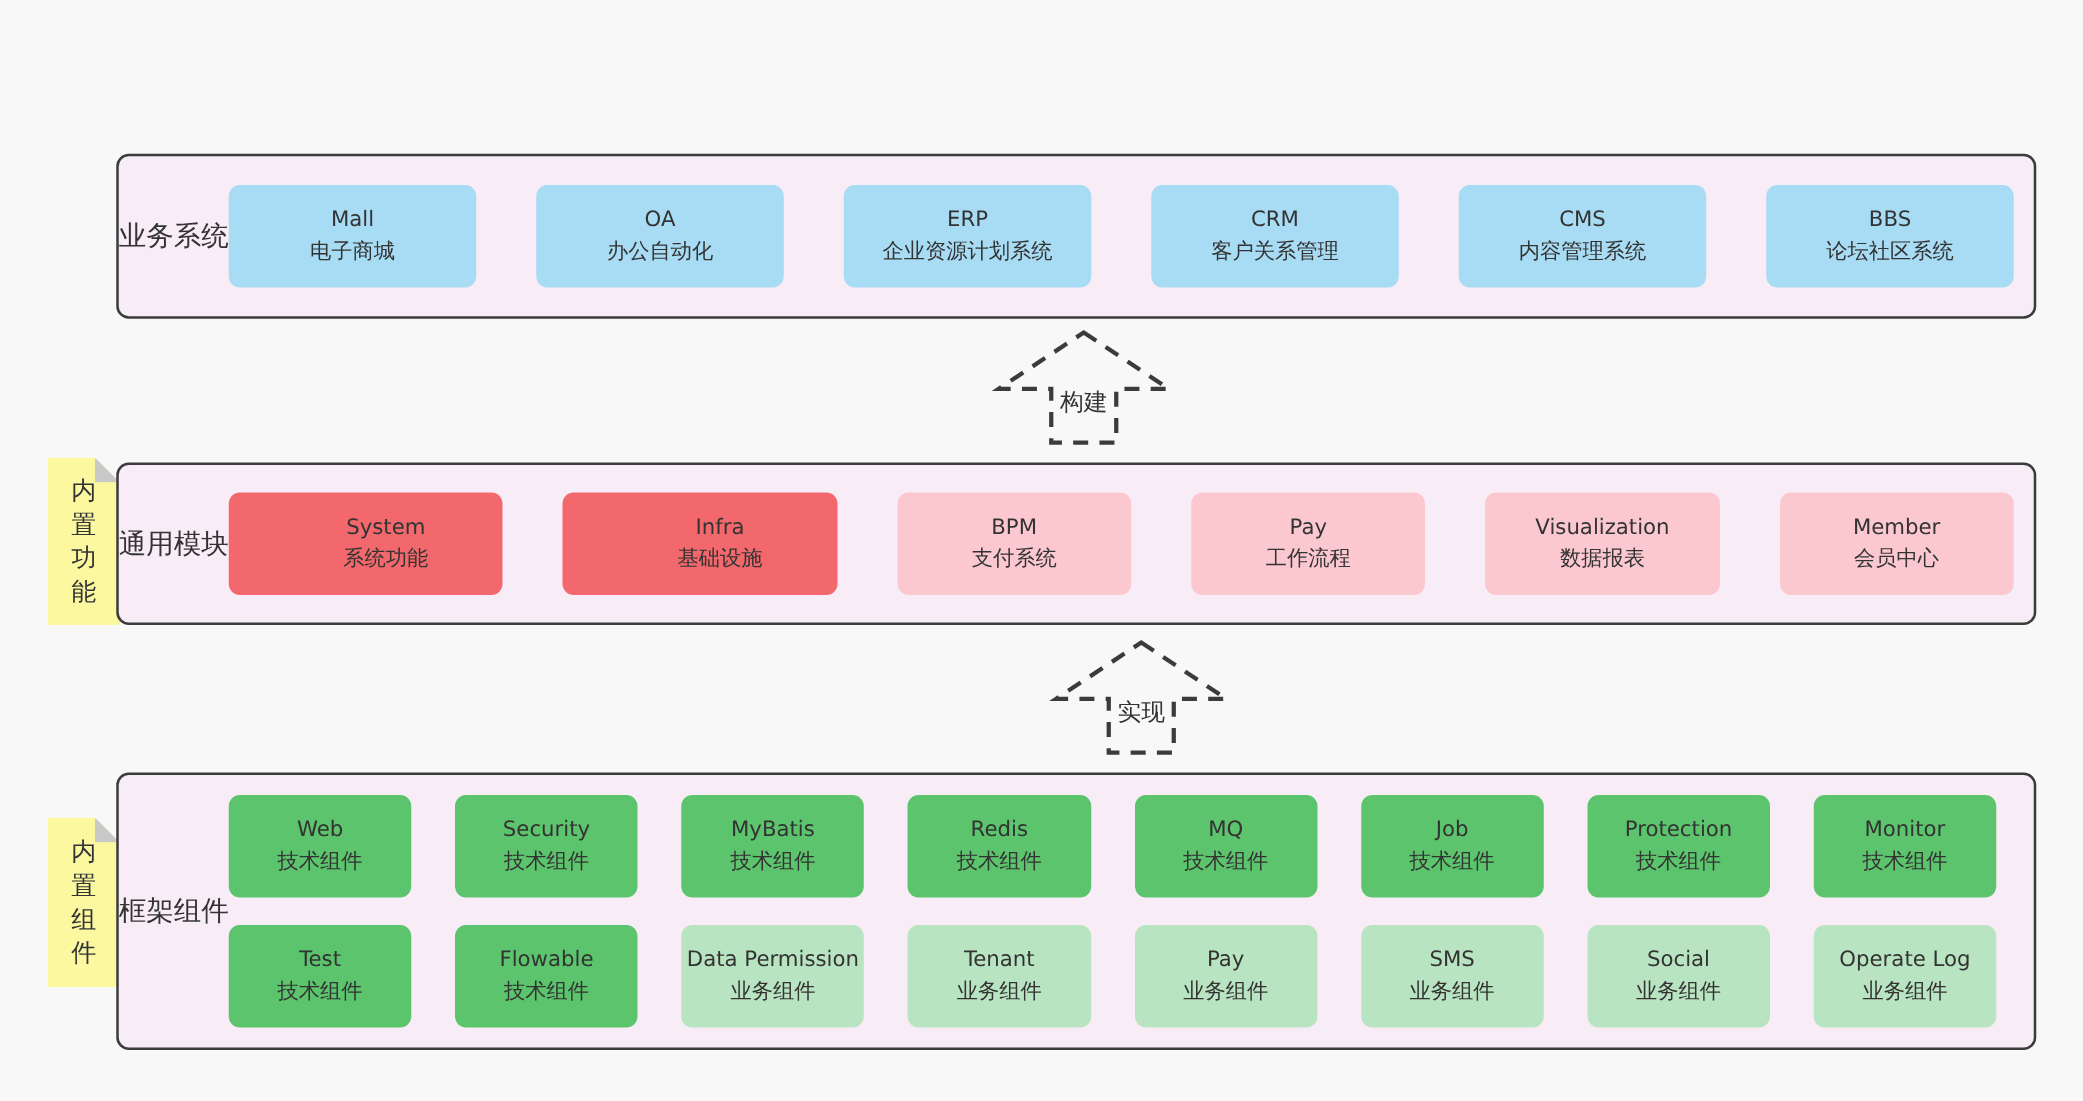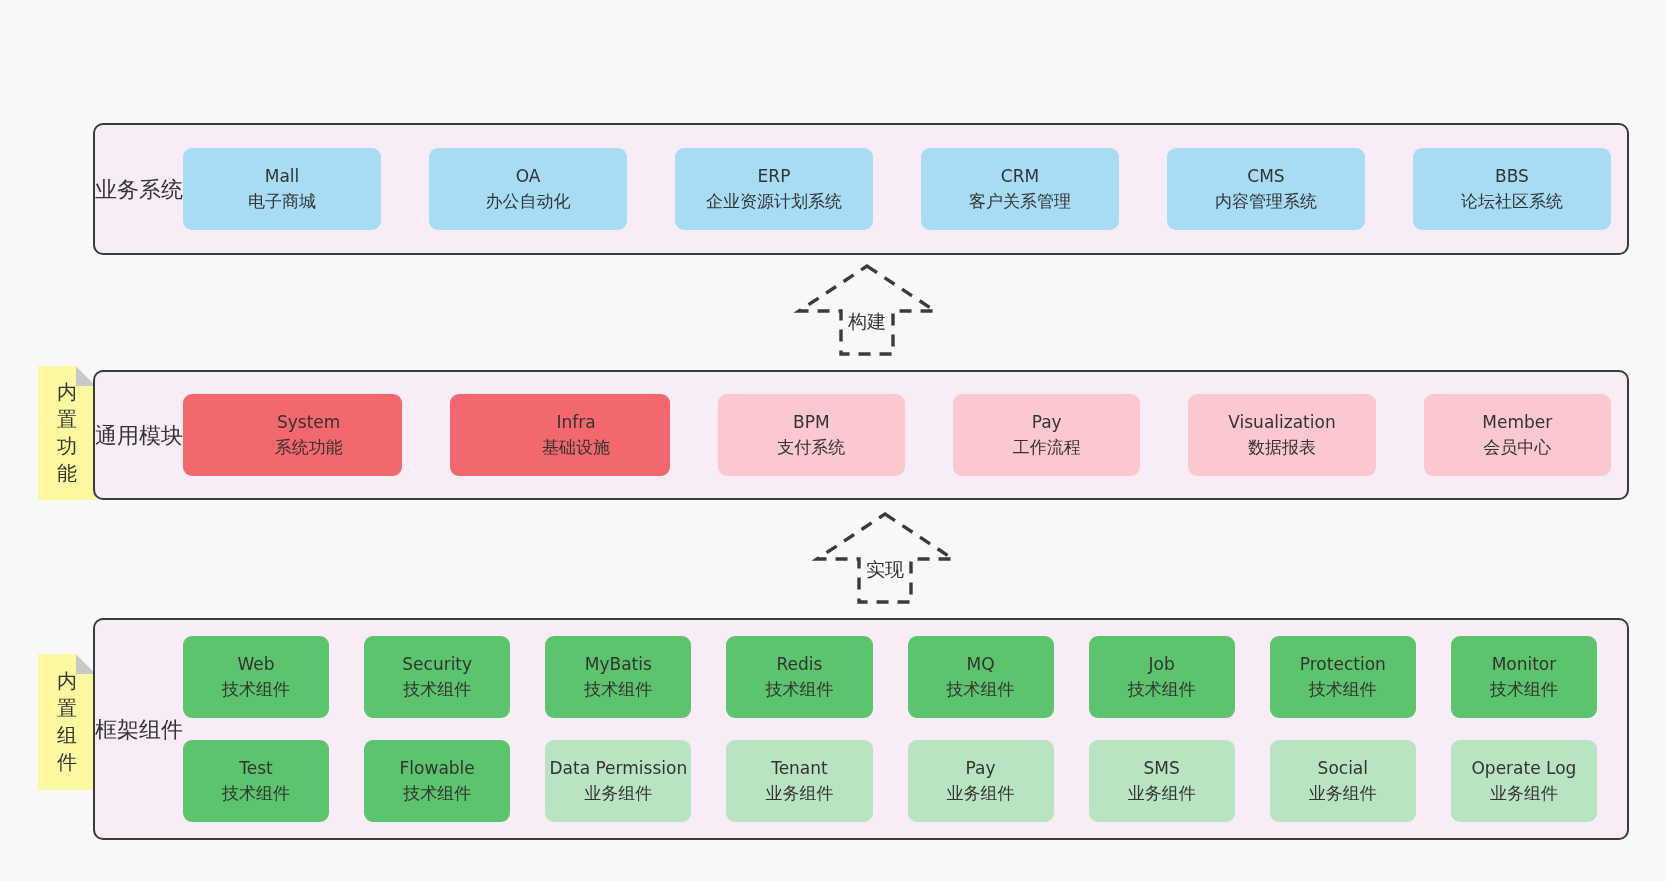--- a/index.html
+++ b/index.html
@@ -143,21 +143,21 @@
             <div class="box-desc">数据报表</div>
           </div>
           <div class="box pink">
             <div class="box-name">Member</div>
             <div class="box-desc">会员中心</div>
           </div>
         </div>
     </div>
   </div>
 
-  <div class="arrow" style="left:810px;top:512px;">
+  <div class="arrow" style="left:838px;top:512px;">
     <svg viewBox="0 0 150 92">
       <polygon points="75,2 143,47 101,47 101,90 49,90 49,47 7,47"></polygon>
       <text x="75" y="64" text-anchor="middle">实现</text>
     </svg>
   </div>
 
   <div class="note vtext" style="left:38px;top:654px;height:136px;">
     <div class="note-fold"></div>
     <div class="note-inner vtext">
         <div>内</div>

